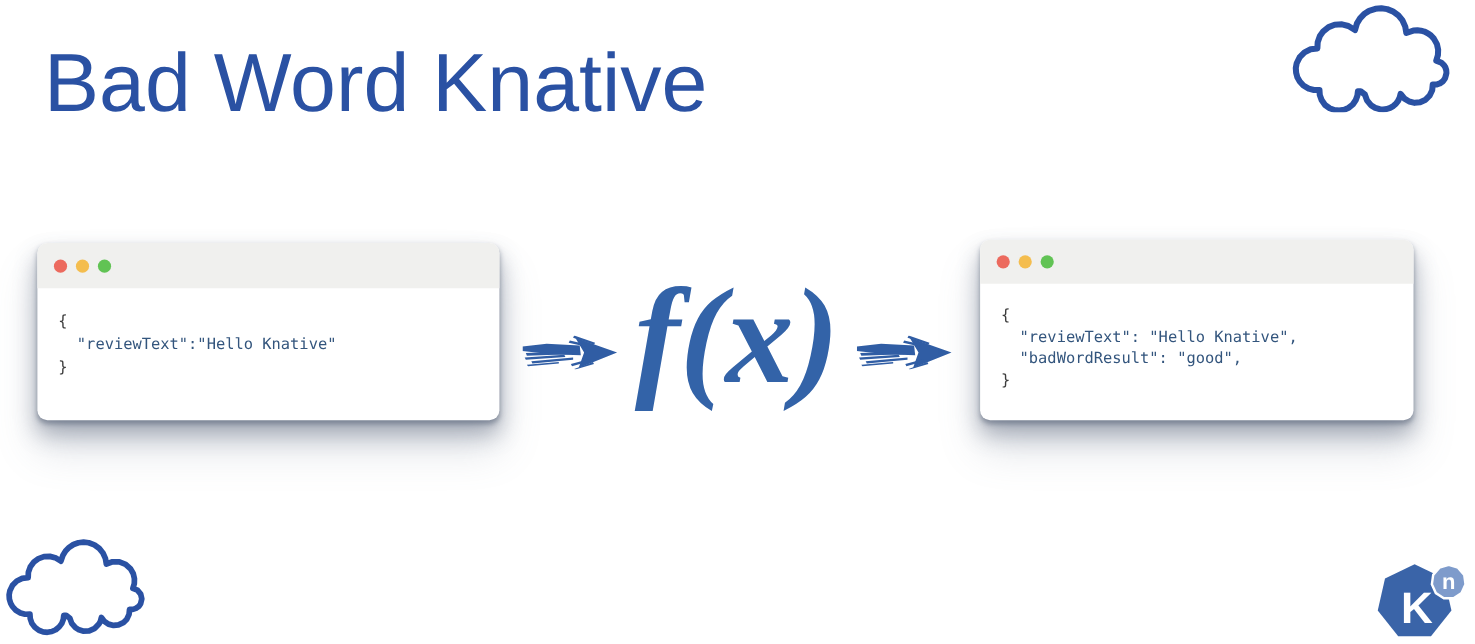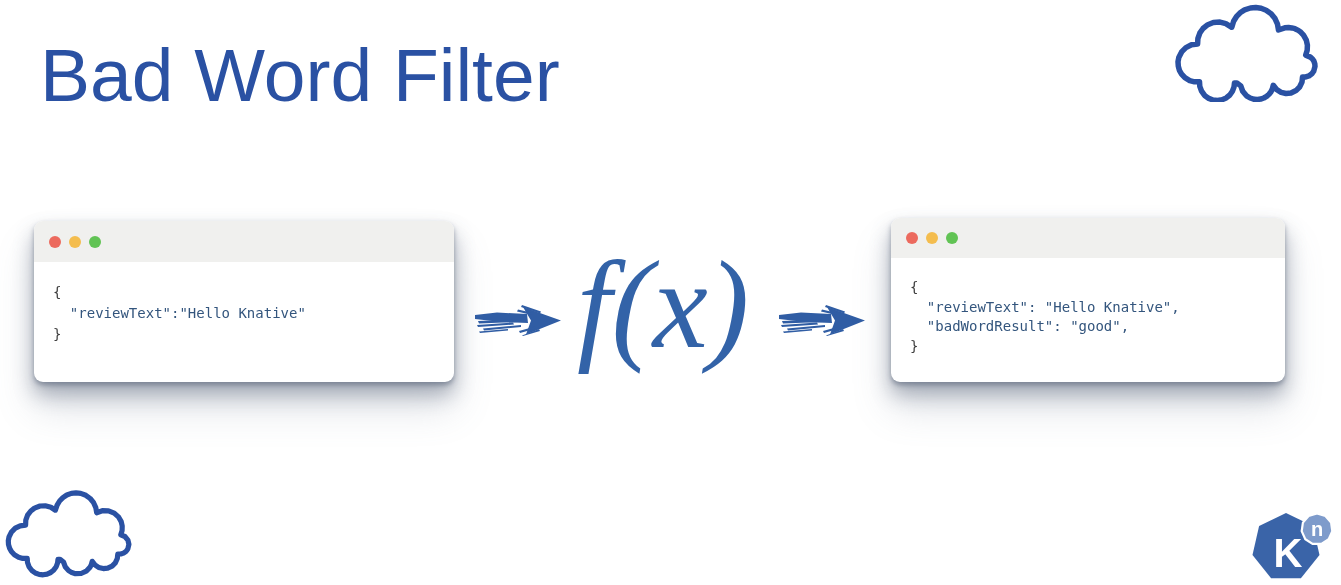--- a/index.html
+++ b/index.html
@@ -35,21 +35,21 @@
   .dot.green  { background:var(--dot-green,#61c354); }
 
   .code { padding:20px 19px 0 19px; font-family:"DejaVu Sans Mono", monospace;
           font-size:14px; line-height:21px; }
   .code-line { white-space:pre; }
   .code-line.punct  { color:var(--code-punct,#3d3d3d); }
   .code-line.string { color:var(--code-string,#33557d); }
 
   .fx {
     position:absolute; left:577px; top:232px;
-    font-family:"Liberation Serif", serif; font-style:italic; font-weight:400;
+    font-family:"Liberation Serif", serif; font-style:italic; font-weight:700;
     font-size:124px; color:var(--fx-blue,#3363a8); line-height:1.2;
   }
 
   .arrow { position:absolute; width:88px; height:31px; }
   .arrow svg { display:block; width:100%; height:100%; }
 
   .knative-logo { position:absolute; left:1248px; top:509px; width:90px; height:76px; }
   .knative-logo svg { display:block; width:100%; height:100%; }
   .logo-k {
     position:absolute; left:4px; top:17px; width:72px; text-align:center;
@@ -58,21 +58,21 @@
   .logo-n {
     position:absolute; left:56px; top:7px; width:26px; text-align:center;
     color:#fff; font-weight:700; font-size:20px; line-height:26px;
   }
 </style>
 </head>
 <body>
 
 <div class="stage">
 
-  <h1 class="slide-title">Bad Word Filter</h1>
+  <h1 class="slide-title">Bad Word Knative</h1>
 
   <div class="cloud" style="left:1172px; top:4px; width:146px; height:98px;">
     <svg viewBox="0 0 146 98">
       <path d="M59.8,23.3 L53.8,19.6 L48.0,18.1 L41.3,18.5 L35.8,20.7 L31.0,24.5 L27.9,28.8 L25.9,34.5 L25.6,40.0 L19.5,40.8 L13.9,43.6 L9.6,47.9 L6.8,53.5 L6.0,57.8 L6.3,62.1 L7.4,66.3 L9.6,70.1 L12.9,73.7 L17.7,76.6 L22.5,77.8 L27.5,77.8 L27.8,82.4 L29.6,87.2 L32.6,91.4 L36.8,94.4 L41.0,96.0 L45.6,96.5 L50.1,95.7 L54.2,93.9 L57.8,91.0 L60.4,87.2 L62.0,83.0 L62.5,78.9 L64.9,79.0 L68.8,81.9 L70.7,87.2 L74.5,91.8 L78.2,94.0 L82.3,95.3 L85.5,95.5 L88.7,95.1 L91.8,94.0 L94.6,92.4 L97.0,90.3 L99.0,87.7 L100.4,84.8 L101.3,81.3 L104.8,85.7 L109.1,88.3 L114.0,89.5 L119.0,89.0 L124.0,86.6 L127.6,83.0 L130.0,78.0 L130.5,72.9 L133.8,72.9 L136.9,71.9 L139.8,69.8 L141.7,67.2 L143.0,62.4 L142.8,59.9 L141.9,57.1 L140.5,55.0 L138.4,53.1 L133.7,51.1 L135.2,46.2 L135.4,41.1 L134.3,36.1 L131.5,31.1 L128.9,28.3 L126.3,26.4 L122.9,24.7 L119.8,23.9 L116.6,23.5 L112.8,23.8 L106.5,26.0 L105.5,20.2 L103.0,14.6 L99.1,9.8 L94.1,6.3 L89.1,4.3 L83.8,3.5 L78.4,4.0 L72.6,5.9 L68.1,8.8 L64.4,12.7 L61.6,17.3 L59.8,23.3 Z" fill="#ffffff" stroke="var(--cloud-blue,#2a51a3)" stroke-width="5.5" stroke-linejoin="round"></path>
     </svg>
   </div>
 
   <div class="cloud" style="left:3px; top:488px; width:129px; height:90px;">
     <svg viewBox="0 0 129 90">
       <path d="M52.4,22.2 L47.9,19.3 L42.3,17.8 L37.0,18.0 L31.5,20.1 L27.8,23.0 L24.6,27.2 L22.8,32.2 L22.6,37.1 L17.2,37.8 L12.3,40.2 L8.4,44.1 L6.0,49.0 L5.3,52.7 L5.5,56.5 L6.6,60.2 L8.4,63.5 L11.4,66.7 L15.6,69.2 L19.8,70.4 L24.2,70.3 L24.5,74.4 L26.0,78.7 L28.7,82.3 L32.3,85.0 L36.1,86.4 L40.1,86.8 L44.1,86.1 L47.7,84.5 L50.8,81.9 L53.2,78.7 L54.6,74.9 L55.0,71.4 L57.1,71.4 L60.5,74.0 L62.2,78.7 L65.6,82.6 L68.8,84.6 L72.4,85.7 L78.1,85.5 L83.2,83.2 L87.1,79.1 L88.4,76.5 L89.2,73.3 L91.9,76.9 L95.6,79.4 L100.3,80.6 L104.7,80.1 L109.1,78.1 L112.3,74.9 L114.3,70.5 L114.8,66.0 L117.8,66.0 L120.5,65.1 L123.1,63.3 L124.8,61.0 L125.9,56.4 L124.9,52.1 L121.9,48.5 L117.8,46.8 L119.1,42.5 L119.2,38.0 L118.2,33.6 L115.7,29.2 L111.2,25.1 L105.5,22.8 L99.3,22.7 L93.7,24.7 L92.8,19.6 L90.6,14.7 L87.2,10.5 L82.8,7.3 L77.7,5.4 L73.0,4.9 L68.3,5.4 L63.8,7.0 L59.9,9.6 L56.6,13.0 L54.1,17.1 L52.4,22.2 Z" fill="#ffffff" stroke="var(--cloud-blue,#2a51a3)" stroke-width="5.2" stroke-linejoin="round"></path>

